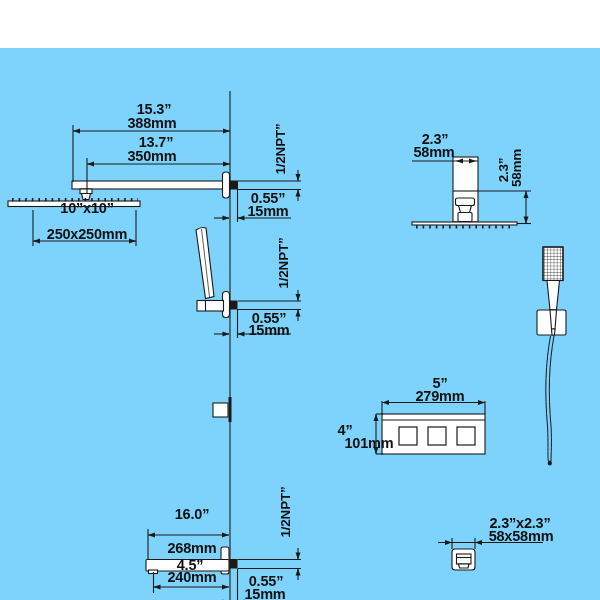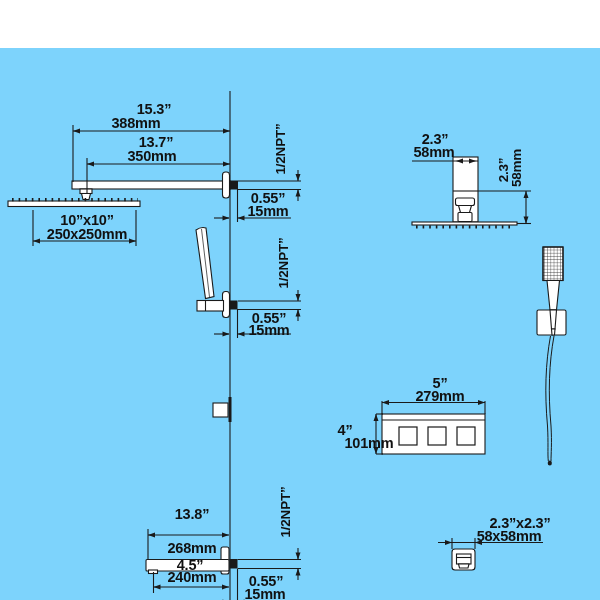--- a/index.html
+++ b/index.html
@@ -218,47 +218,47 @@
         <rect x="452" y="501" width="23" height="21" rx="3" fill="#fff"></rect>
         <rect x="456.5" y="506" width="14.5" height="10" fill="#fff"></rect>
         <line x1="456.5" y1="509.5" x2="471" y2="509.5"></line>
         <path d="M458.5 516 L469 516 L468 520 L459.5 520 Z" fill="#fff"></path>
       </g>
 
     </g>
   </svg>
 
   <div class="lbl" style="left:154px;top:61px">15.3”</div>
-  <div class="lbl" style="left:136px;top:75px">388mm</div>
+  <div class="lbl" style="left:152px;top:75px">388mm</div>
   <div class="lbl" style="left:156px;top:94px">13.7”</div>
   <div class="lbl" style="left:152px;top:108px">350mm</div>
-  <div class="lbl" style="left:87px;top:172px">10”x10”</div>
+  <div class="lbl" style="left:87px;top:160px">10”x10”</div>
   <div class="lbl" style="left:87px;top:186px">250x250mm</div>
   <div class="lbl rot" style="left:281px;top:101px">1/2NPT”</div>
   <div class="lbl" style="left:268px;top:150px">0.55”</div>
   <div class="lbl" style="left:268px;top:163px">15mm</div>
 
   <div class="lbl rot" style="left:284px;top:215px">1/2NPT”</div>
   <div class="lbl" style="left:269px;top:270px">0.55”</div>
   <div class="lbl" style="left:269px;top:282px">15mm</div>
 
-  <div class="lbl" style="left:192px;top:466px">13.8”</div>
+  <div class="lbl" style="left:192px;top:466px">16.0”</div>
   <div class="lbl" style="left:192px;top:500px">268mm</div>
   <div class="lbl" style="left:190px;top:517px">4.5”</div>
   <div class="lbl" style="left:192px;top:529px">240mm</div>
   <div class="lbl rot" style="left:286px;top:464px">1/2NPT”</div>
   <div class="lbl" style="left:266px;top:533px">0.55”</div>
   <div class="lbl" style="left:265px;top:546px">15mm</div>
 
   <div class="lbl" style="left:435px;top:91px">2.3”</div>
   <div class="lbl" style="left:434px;top:104px">58mm</div>
   <div class="lbl rot" style="left:504px;top:122px">2.3”</div>
   <div class="lbl rot" style="left:517px;top:120px">58mm</div>
 
   <div class="lbl" style="left:440px;top:335px">5”</div>
   <div class="lbl" style="left:440px;top:348px">279mm</div>
   <div class="lbl" style="left:345px;top:382px">4”</div>
   <div class="lbl" style="left:369px;top:395px">101mm</div>
 
   <div class="lbl" style="left:520px;top:475px">2.3”x2.3”</div>
-  <div class="lbl" style="left:509px;top:488px">58x58mm</div>
+  <div class="lbl" style="left:521px;top:488px">58x58mm</div>
 
 </div>
 
 </body></html>

